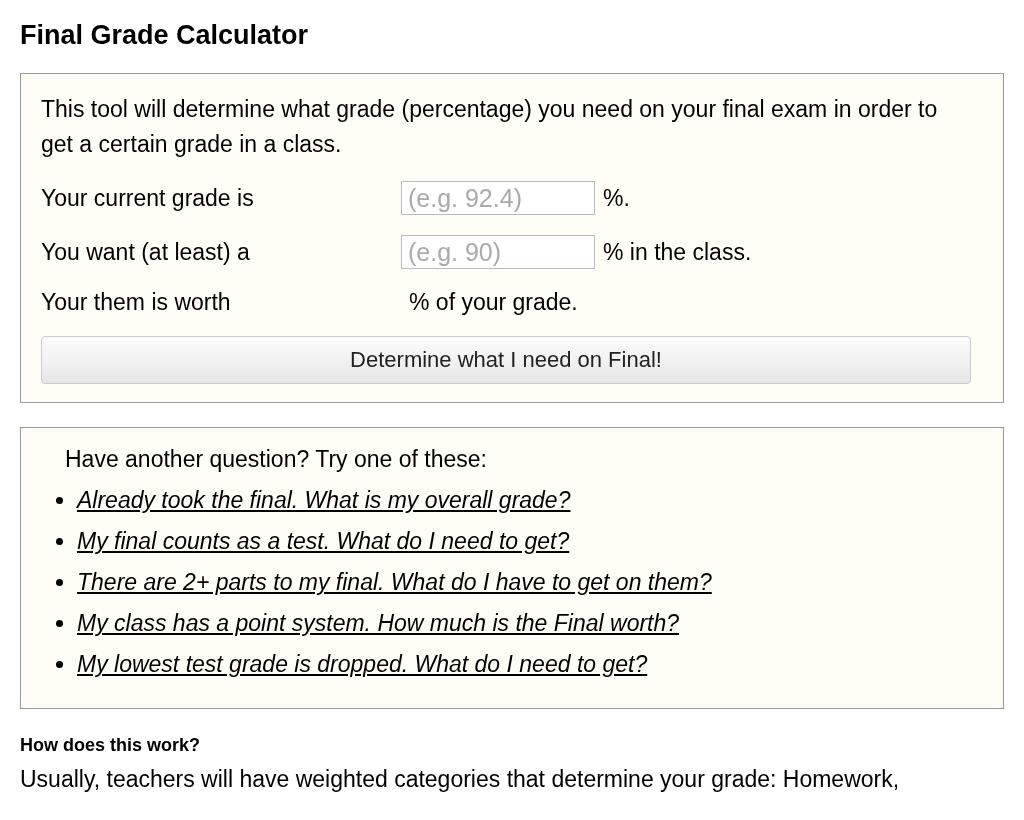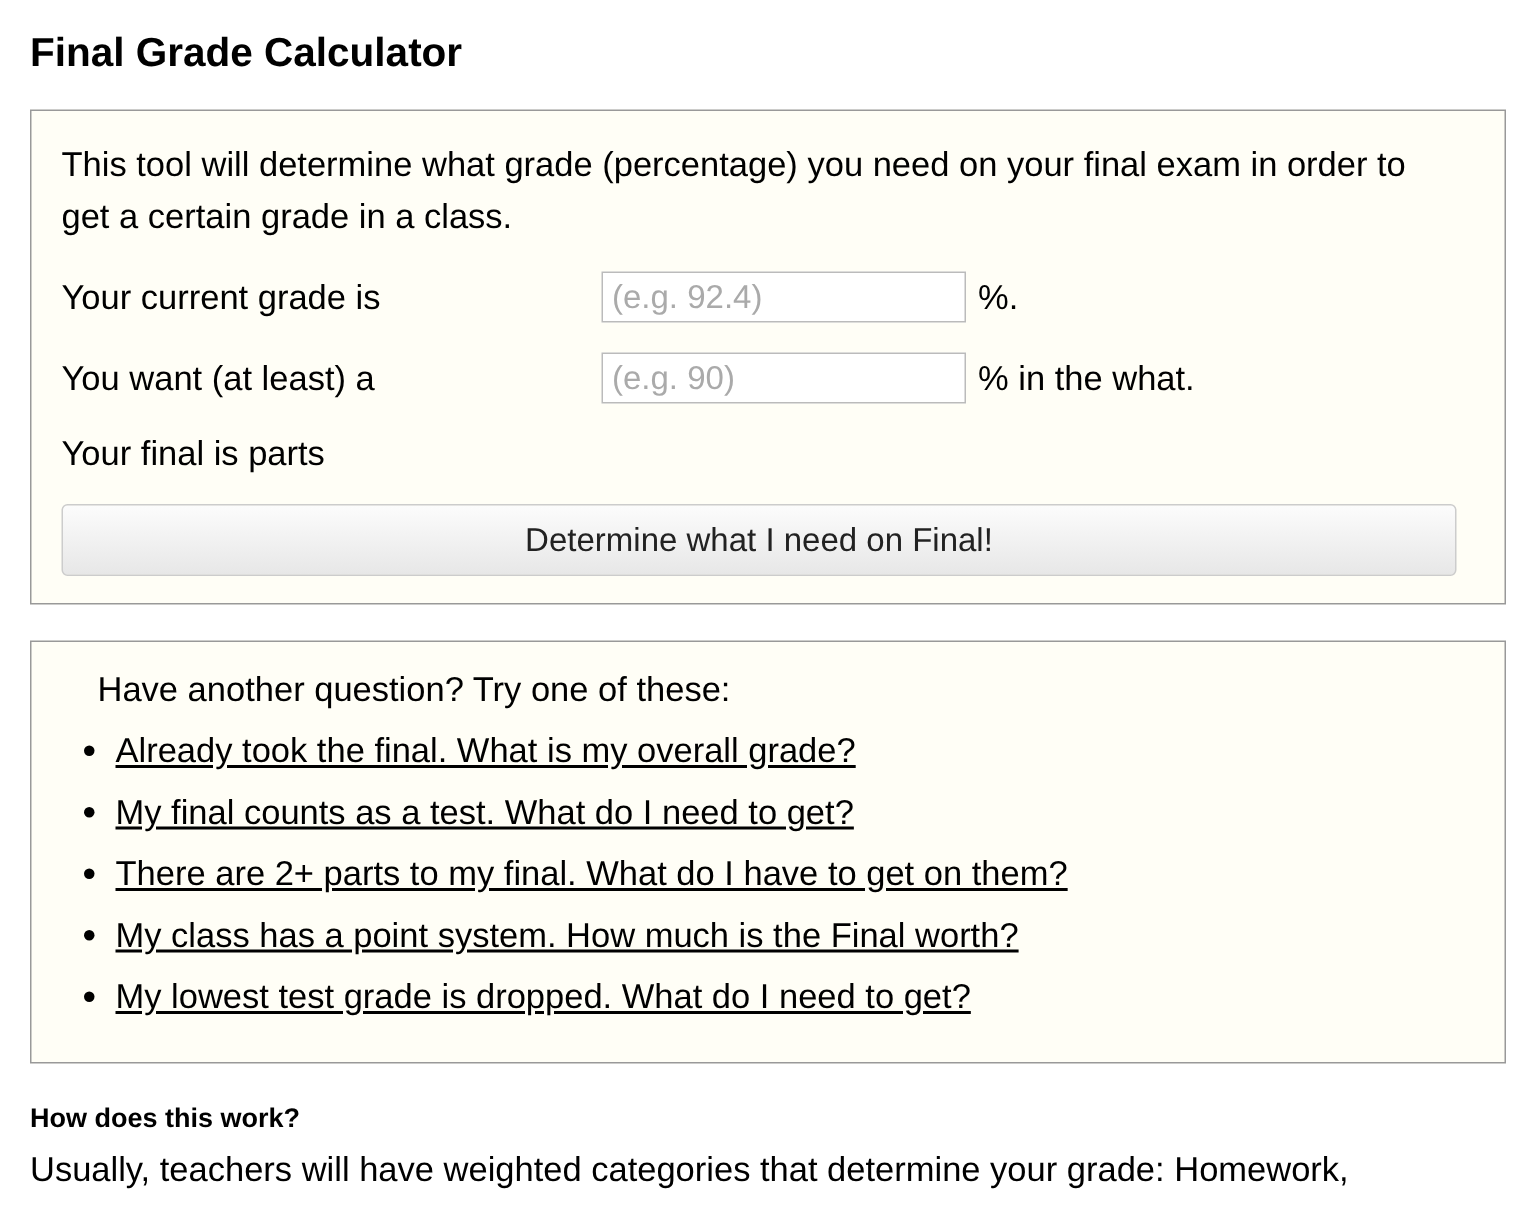--- a/index.html
+++ b/index.html
@@ -33,23 +33,23 @@
     align-items: center;
     margin: 20px 0;
   }
   .form-label {
     width: 360px;
     text-align: left;
     padding-right: 8px;
     white-space: nowrap;
   }
   .form-input {
-    width: 243px;
+    width: 194px;
     height: 34px;
-    font-size: 22px;
+    font-size: 25px;
     padding: 3px 6px;
     border: 1px solid #bbb;
     background: #fff;
     color: #0f172a;
     font-family: inherit;
   }
   .form-input::placeholder {
     color: #aaa;
   }
   .form-suffix {
@@ -72,20 +72,21 @@
     margin-bottom: 12px;
     margin-left: 24px;
   }
   ul.links {
     margin: 10px 0 6px 0;
     padding-left: 36px;
   }
   ul.links li {
     margin: 10px 0;
     line-height: 1.35;
+    font-style: italic;
   }
   ul.links a {
     color: #000;
     text-decoration: underline;
   }
   h3.section-head {
     font-size: 18px;
     font-weight: 700;
     margin: 26px 0 6px 0;
   }
@@ -103,25 +104,26 @@
 
   <div class="form-row">
     <label class="form-label">Your current grade is</label>
     <input class="form-input" type="text" placeholder="(e.g. 92.4)" style="">
     <span class="form-suffix">%.</span>
   </div>
 
   <div class="form-row">
     <label class="form-label">You want (at least) a</label>
     <input class="form-input" type="text" placeholder="(e.g. 90)" style="">
-    <span class="form-suffix">% in the what.</span>
+    <span class="form-suffix">% in the class.</span>
   </div>
 
   <div class="form-row">
-    <label class="form-label">Your final is parts</label>
+    <label class="form-label">Your them is worth</label>
+    <span class="form-suffix">% of your grade.</span>
   </div>
 
   <button class="submit-btn">Determine what I need on Final!</button>
 </div>
 
 <div class="panel">
   <div class="question-intro">Have another question? Try one of these:</div>
   <ul class="links">
     <li><a href="#">Already took the final. What is my overall grade?</a></li>
     <li><a href="#">My final counts as a test. What do I need to get?</a></li>

